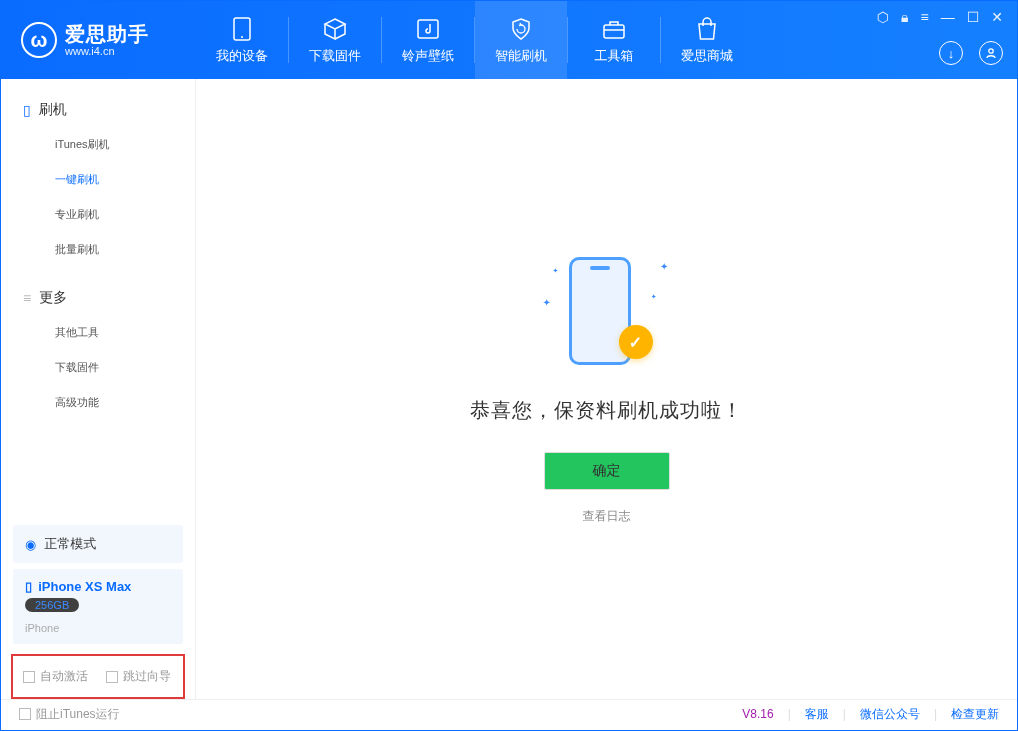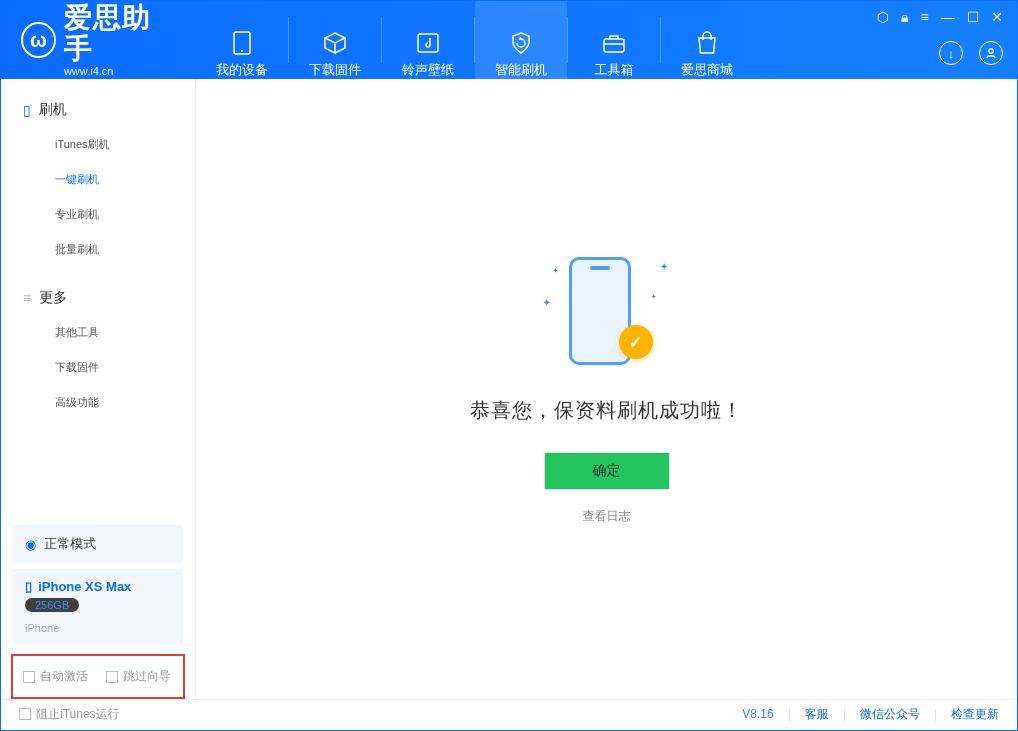--- a/index.html
+++ b/index.html
@@ -3,25 +3,25 @@
 <meta charset="utf-8">
 <style>
 * { margin: 0; padding: 0; box-sizing: border-box; font-family: "Microsoft YaHei", Arial, sans-serif; }
 body { background: #fff; width: 1018px; height: 731px; overflow: hidden; border: 1px solid #0a6cff; }
 
 
 .header { background: linear-gradient(to right, #0a6cff, #1580ff); height: 78px; display: flex; align-items: center; color: #fff; position: relative; }
 .logo-block { display: flex; align-items: center; padding: 0 20px; width: 195px; }
 .logo-icon { width: 36px; height: 36px; border: 2.5px solid #fff; border-radius: 50%; display: flex; align-items: center; justify-content: center; font-weight: bold; font-size: 20px; margin-right: 8px; }
 .logo-text { display: flex; flex-direction: column; line-height: 1.1; }
-.logo-title { font-size: 28px; font-weight: bold; letter-spacing: 1px; }
+.logo-title { font-size: 20px; font-weight: bold; letter-spacing: 1px; }
 .logo-sub { font-size: 11px; opacity: .9; }
 
 .nav { display: flex; height: 100%; }
-.nav-item { width: 92px; display: flex; flex-direction: column; align-items: center; justify-content: flex-end; gap: 5px; cursor: pointer; font-size: 13px; position: relative; }
+.nav-item { width: 92px; display: flex; flex-direction: column; align-items: center; justify-content: center; gap: 5px; cursor: pointer; font-size: 13px; position: relative; }
 .nav-item.active { background: rgba(255,255,255,.12); }
 .nav-item .nav-ic { width: 26px; height: 26px; display:flex; align-items:center; justify-content:center; }
 .nav-sep { width: 1px; height: 46px; background: rgba(255,255,255,.25); align-self: center; }
 
 .header-right { position: absolute; right: 14px; top: 0; height: 100%; display: flex; flex-direction: column; align-items: flex-end; justify-content: space-between; padding: 8px 0; }
 .win-controls { display: flex; gap: 12px; font-size: 14px; }
 .win-controls span { cursor: pointer; opacity:.9; }
 .user-controls { display: flex; gap: 16px; padding-bottom: 6px; }
 .circ-btn { width: 24px; height: 24px; border: 1.5px solid #fff; border-radius: 50%; display:flex; align-items:center; justify-content:center; cursor:pointer; font-size:13px; }
 
@@ -56,21 +56,21 @@
 .success-text { font-size:20px; color:#333; margin-bottom:28px; letter-spacing:1px; }
 .ok-btn { border:1px solid #ddd; background:#22c55e; padding:9px 48px; font-size:14px; color:#333; cursor:pointer; border-radius:2px; margin-bottom:18px; }
 .log-link { font-size:12px; color:#888; cursor:pointer; }
 
 
 .footer { height:28px; border-top:1px solid #eee; display:flex; align-items:center; padding:14px 18px; font-size:12px; color:#999; }
 .footer .chk { color:#999; }
 .footer-right { margin-left:auto; display:flex; align-items:center; gap:14px; }
 .footer-right .sep { color:#ddd; }
 .footer-right a { color:#0a6cff; cursor:pointer; }
-.ver { color:#3b82f6; }
+.ver { color:#a21caf; }
 
 svg { display:block; }
 </style>
 </head>
 <body>
 
 <div class="header">
   <div class="logo-block">
     <div class="logo-icon">ω</div>
     <div class="logo-text">

